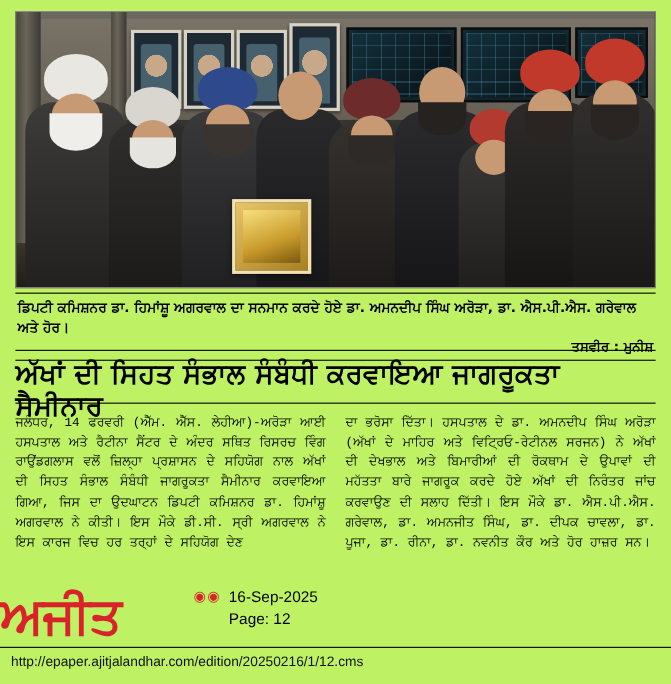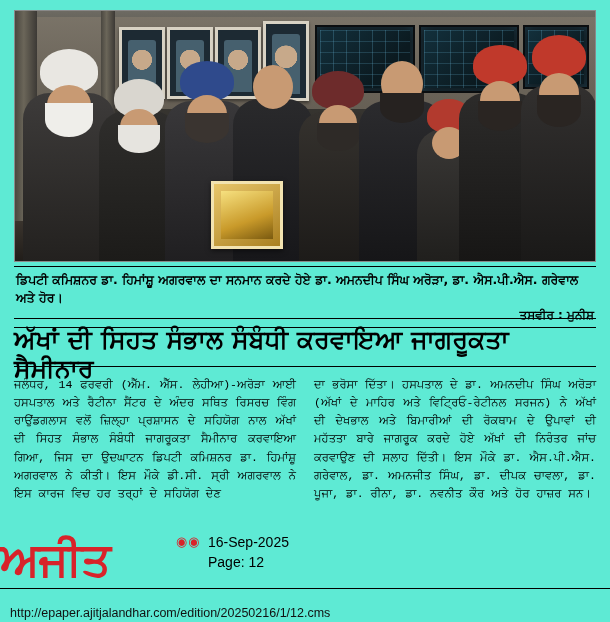--- a/index.html
+++ b/index.html
@@ -11,21 +11,21 @@
     width: 610px;
     height: 622px;
     font-family: "Liberation Sans", sans-serif;
     color: #000;
     overflow: hidden;
   }
   .page {
     position: relative;
     width: 610px;
     height: 622px;
-    background: #5eead4;
+    background: #bef264;
     box-sizing: border-box;
   }
 
   
   .photo-wrap {
     position: absolute;
     left: 14px;
     top: 10px;
     width: 582px;
     height: 252px;
@@ -249,21 +249,21 @@
     position: absolute;
     left: 0;
     top: 60px;
     width: 610px;
     height: 1px;
     background: #000;
   }
   .url {
     position: absolute;
     left: 10px;
-    top: 78px;
+    top: 66px;
     font-size: 12.5px;
     color: #111;
     font-family: "Liberation Sans", sans-serif;
   }
 </style>
 </head>
 <body>
 
 <div class="page">
 

